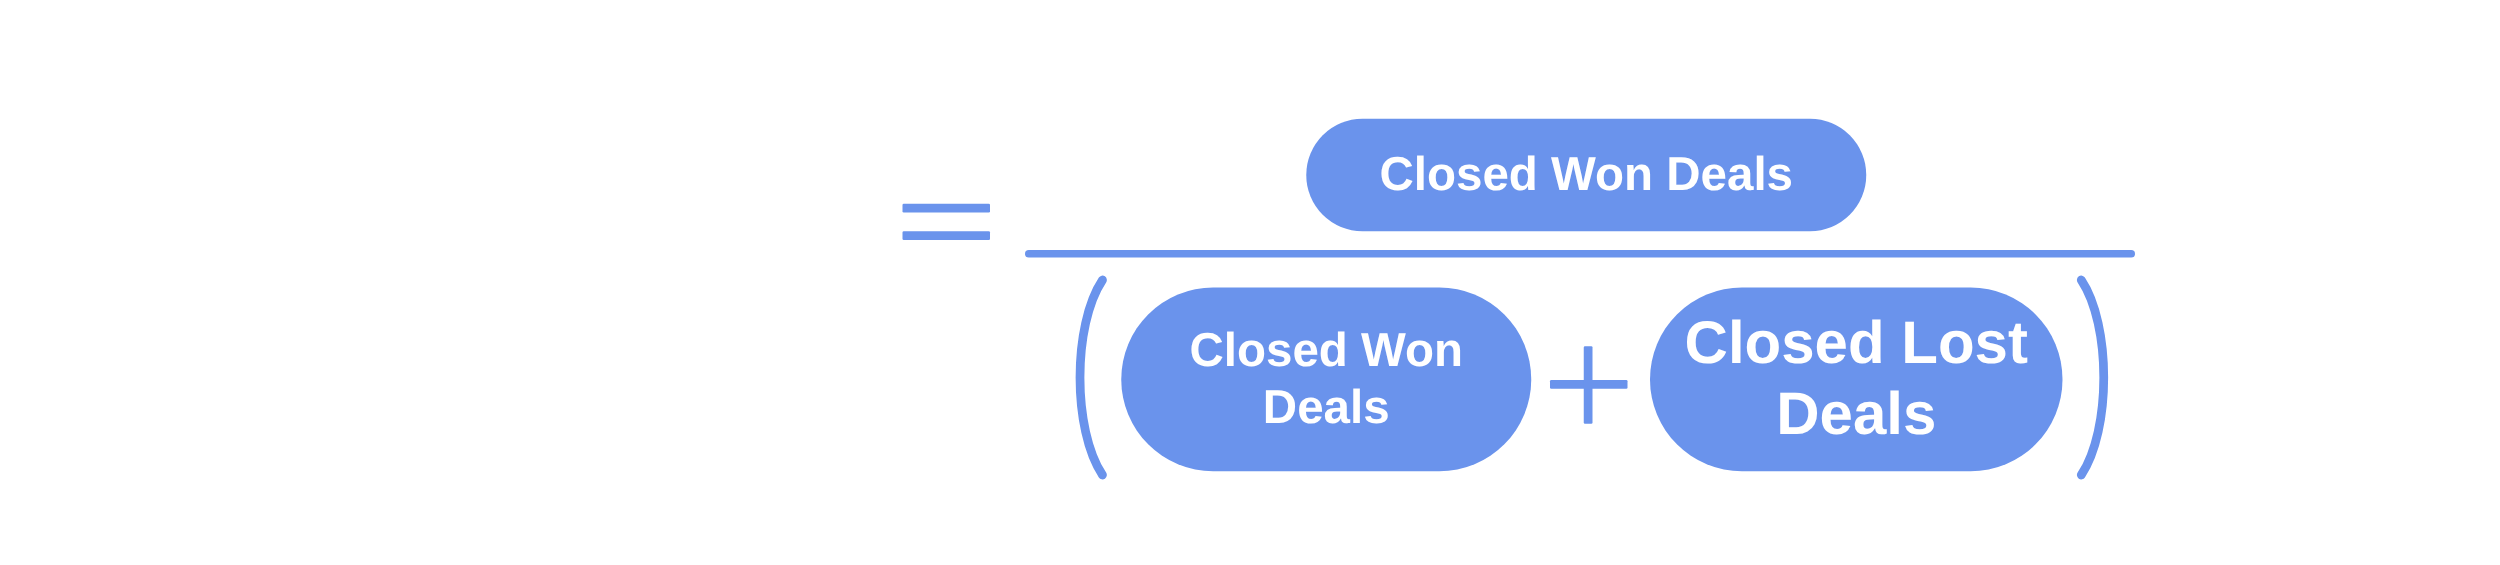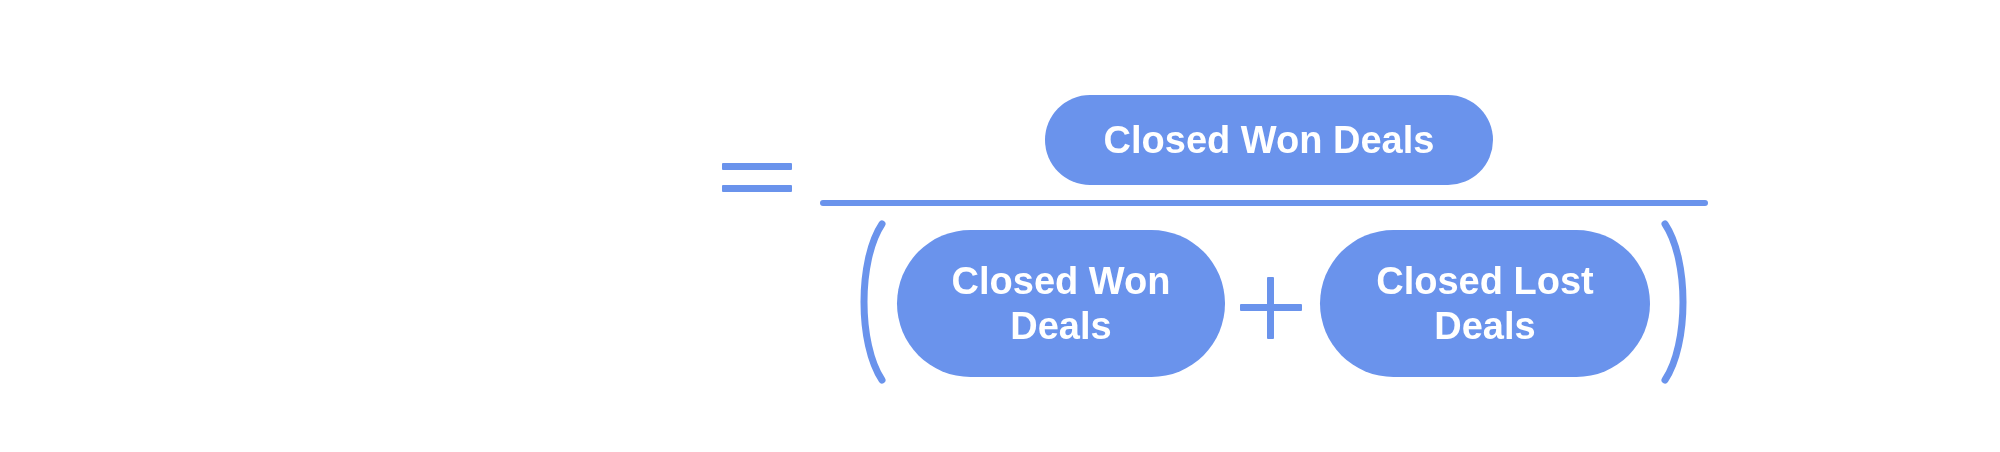--- a/index.html
+++ b/index.html
@@ -109,21 +109,21 @@
     font-size: 38px;
     padding: 0 26px;
   }
 
   .pill.denom-right {
     left: 500px;
     top: 218px;
     width: 330px;
     height: 147px;
     border-radius: 74px;
-    font-size: 38px;
+    font-size: 48px;
     padding: 0 26px;
   }
 
   
   .paren {
     position: absolute;
     top: 200px;
     width: 46px;
     height: 180px;
     color: #6a93ec;

